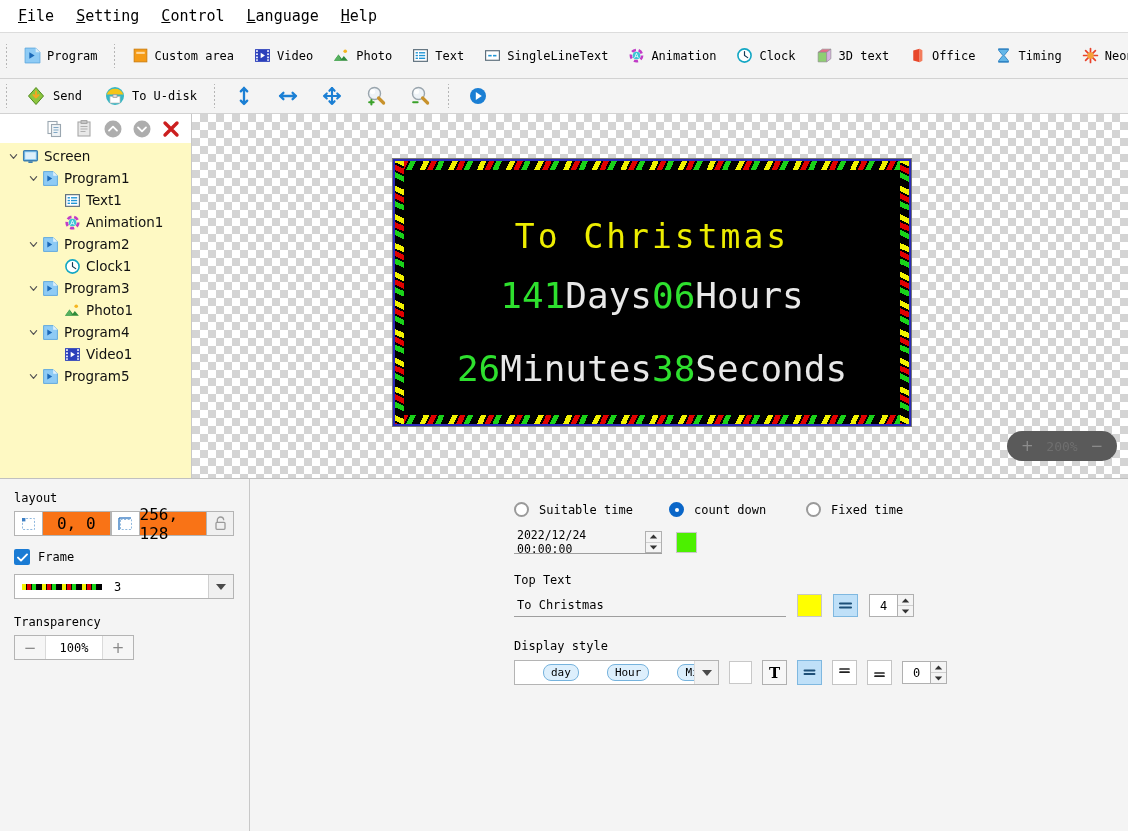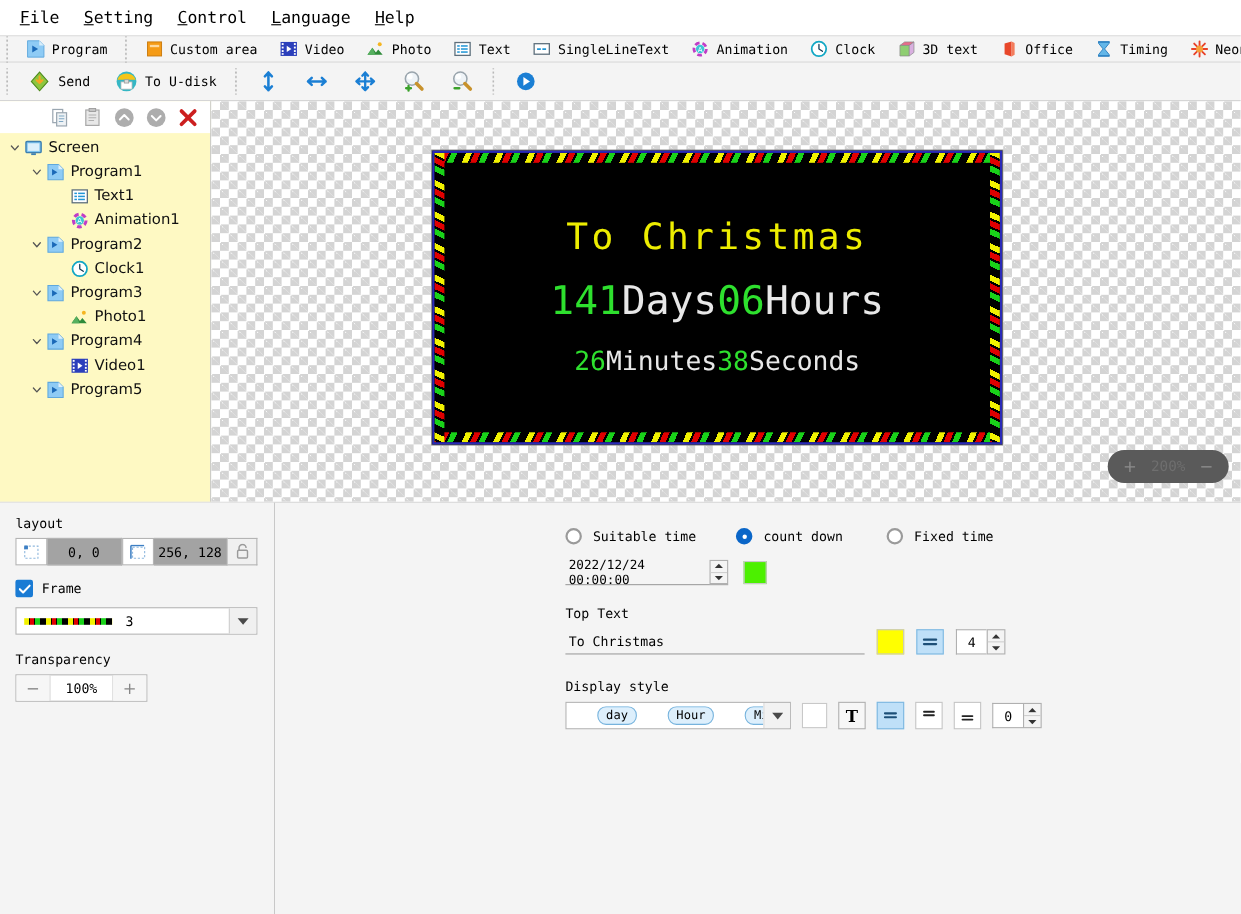--- a/index.html
+++ b/index.html
@@ -22,21 +22,21 @@
   }
   .menu-item {
     padding: 4px 10px; font-size: 15px;
     font-family: "DejaVu Sans Mono", monospace;
     color: #000; cursor: default; white-space: nowrap; text-align: center;
   }
   .menu-item .mn { text-decoration: underline; }
 
   
   .toolbar {
-    height: 25px; background: #f4f4f4;
+    height: 47px; background: #f4f4f4;
     border-top: 1px solid #dcdcdc; border-bottom: 1px solid #d2d2d2;
     display: flex; align-items: center;
   }
   .grip {
     width: 8px; height: 24px; margin: 0 3px;
     background-image: radial-gradient(circle, #b5b5b5 0.8px, transparent 1px);
     background-size: 3px 4px; background-position: 2px 2px;
     background-repeat: repeat-y; flex: none;
   }
   .tb-btn {
@@ -129,21 +129,21 @@
   .frm-left { left: 0; } .frm-right { right: 0; }
 
   .led-text { position: absolute; left: 9px; right: 9px; top: 9px; bottom: 9px; }
   .led-line {
     position: absolute; width: 100%; text-align: center;
     font-family: "DejaVu Sans Mono", monospace;
     white-space: nowrap; line-height: 1;
   }
   .l1 { top: 50px; font-size: 33px; color: #eded00; letter-spacing: 3px; }
   .l2 { top: 108px; font-size: 36px; letter-spacing: 0px; }
-  .l3 { top: 168px; font-size: 24px; letter-spacing: 0px; }
+  .l3 { top: 181px; font-size: 36px; letter-spacing: 0px; }
   .g { color: #2ee02e; } .w { color: #e8e8e8; }
 
   .zoom-pill {
     position: absolute; right: 11px; bottom: 17px;
     width: 110px; height: 30px; border-radius: 15px;
     background: #5a5a5a; display: flex; align-items: center;
     justify-content: space-between; padding: 0 14px; cursor: default;
   }
   .zp-sign { color: #8d8d8d; font-size: 15px; font-family:"DejaVu Sans", sans-serif; }
   .zp-val  { color: #6f6f6f; font-size: 13px; font-family: "DejaVu Sans Mono", monospace; }
@@ -161,23 +161,23 @@
   }
   .attr-body { padding: 12px 14px; background: #f4f4f4; height: calc(100% - 25px); }
   .sec-lbl { font-size: 12px; margin-bottom: 6px; font-family:"DejaVu Sans Mono", monospace; }
 
   .layout-row { display: flex; height: 25px; width: 220px; margin-bottom: 13px; }
   .lr-ibox {
     width: 29px; border: 1px solid #b4b4b4; background: #fff;
     display: flex; align-items: center; justify-content: center;
   }
   .lr-field {
-    flex: 1; border: 1px solid #b4b4b4; border-left: none; background: #a3a3a3;
+    flex: 1; border: 1px solid #b4b4b4; border-left: none; background: #f97316;
     display: flex; align-items: center; justify-content: center;
-    font-size: 12px; font-family: "DejaVu Sans Mono", monospace;
+    font-size: 16px; font-family: "DejaVu Sans Mono", monospace;
   }
   .lr-lock {
     width: 27px; border: 1px solid #b4b4b4; border-left: none; background: #f0f0f0;
     display: flex; align-items: center; justify-content: center;
   }
   .cb-row { display: flex; align-items: center; gap: 8px; margin-bottom: 9px; }
   .cbx {
     width: 16px; height: 16px; background: #1a7bd4; border-radius: 2px;
     display: flex; align-items: center; justify-content: center;
   }

